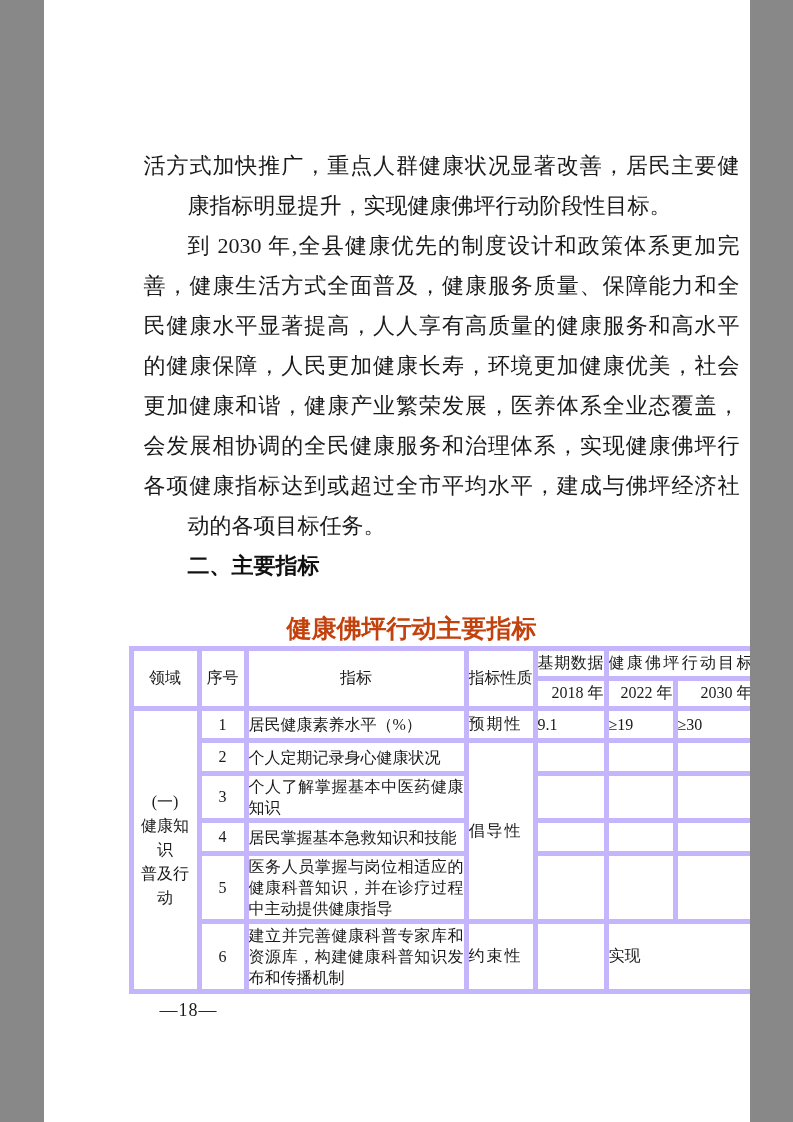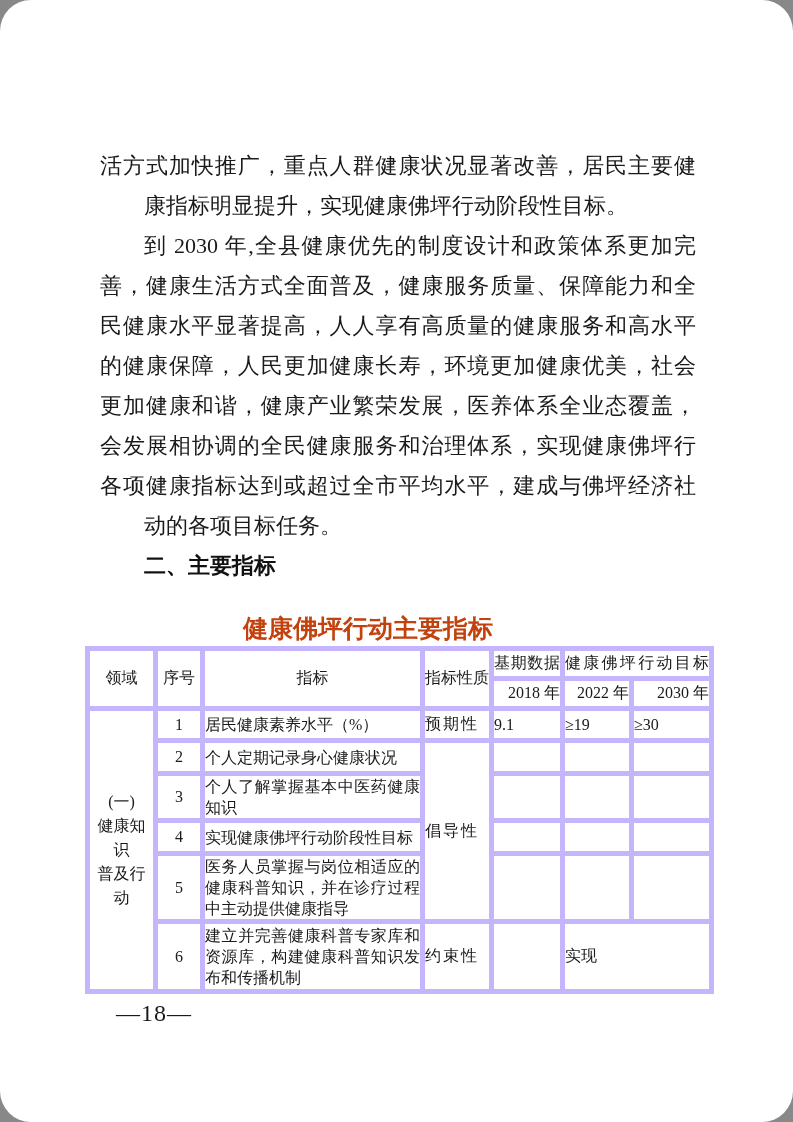--- a/index.html
+++ b/index.html
@@ -1,25 +1,24 @@
 <!DOCTYPE html>
 <html><head>
 <meta charset="utf-8">
 <style>
   html,body { margin:0; padding:0; background:#888; }
   .page {
     position: relative;
-    width: 793px;
+    width: 706px;
     height: 1122px;
     margin: 0 auto;
     background: #ffffff;
     color: #1a1a1a;
     font-family: "Liberation Serif", "DejaVu Serif", serif;
     overflow: hidden;
-    border-radius: 31px;
   }
 
   
   .body-text {
     position: absolute;
     left: 100px;
     top: 146px;
     width: 596px;
     font-size: 22px;
   }
@@ -96,21 +95,21 @@
     margin-left: 32px;
   }
   td.nature-cell { text-align: left; padding-left: 2px; letter-spacing: 2px; }
   td.val-cell { text-align: left; padding-left: 3px; }
 
   
   .page-number {
     position: absolute;
     left: 116px;
     top: 1000px;
-    font-size: 24px;
+    font-size: 18px;
     letter-spacing: 1px;
   }
 </style>
 </head>
 <body>
 
 <div class="page">
 
   <div class="body-text">
     <div class="line">活方式加快推广，重点人群健康状况显著改善，居民主要健</div>
@@ -179,21 +178,21 @@
       <tr style="height:46px">
         <td class="no-cell">3</td>
         <td class="ind-cell">个人了解掌握基本中医药健康知识</td>
         <td class="val-cell"></td>
         <td class="val-cell"></td>
         <td class="val-cell"></td>
       </tr>
 
       <tr style="height:33px">
         <td class="no-cell">4</td>
-        <td class="ind-cell">实现健康佛坪行动阶段性目标</td>
+        <td class="ind-cell">居民掌握基本急救知识和技能</td>
         <td class="val-cell"></td>
         <td class="val-cell"></td>
         <td class="val-cell"></td>
       </tr>
 
       <tr style="height:62px">
         <td class="no-cell">5</td>
         <td class="ind-cell">医务人员掌握与岗位相适应的健康科普知识，并在诊疗过程中主动提供健康指导</td>
         <td class="val-cell"></td>
         <td class="val-cell"></td>

